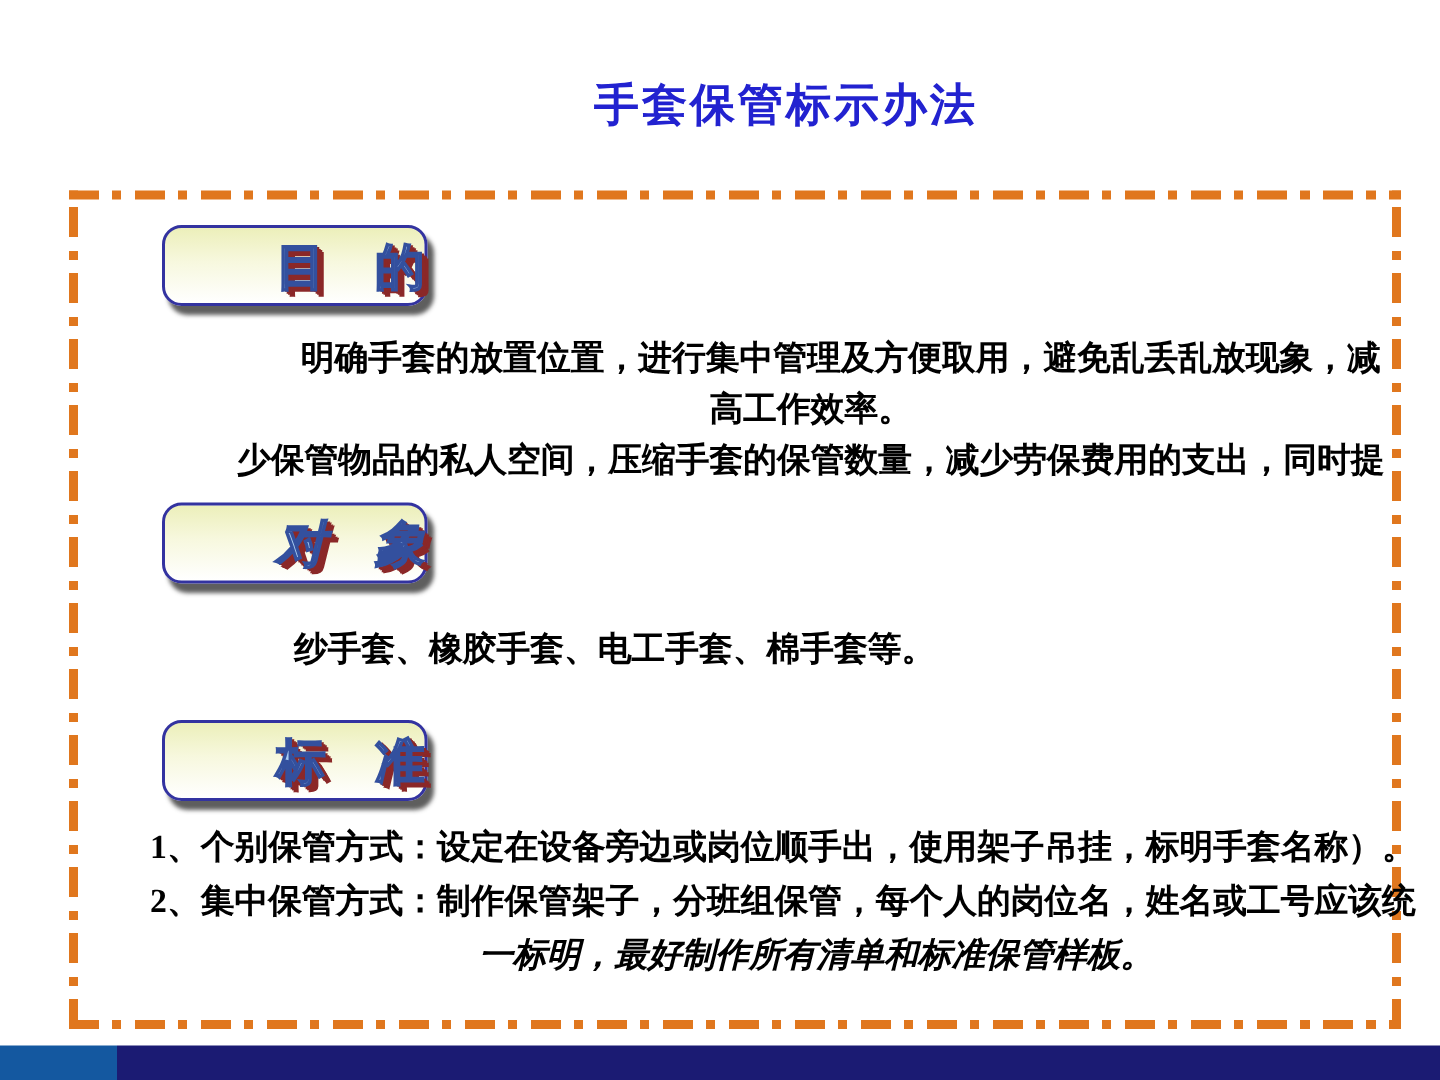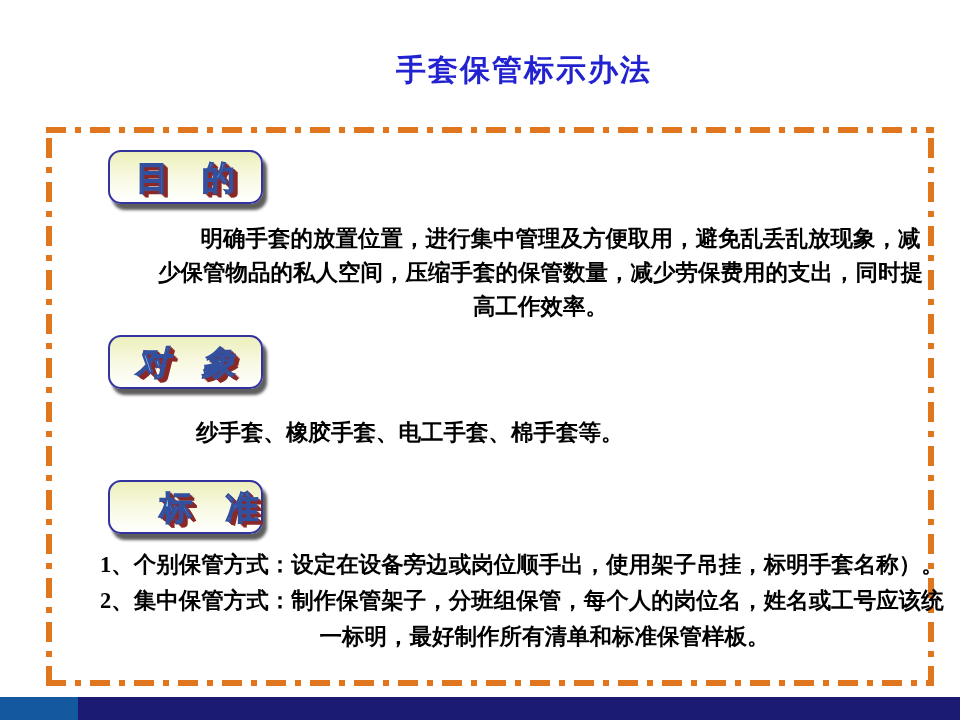--- a/index.html
+++ b/index.html
@@ -48,30 +48,30 @@
       #e0771e 0 20px, transparent 20px 29px,
       #e0771e 29px 35px, transparent 35px 44px);
   }
   .dash-v.left { left: 0; }
   .dash-v.right { right: 0; }
 
   
   .badge {
     position: absolute;
     left: 108px;
-    width: 155px;
+    width: 177px;
     height: 54px;
     box-sizing: border-box;
     border: 2px solid #3333a0;
     border-radius: 13px;
     background: linear-gradient(180deg, #ecefba 0%, #f7f8de 45%, #ffffff 100%);
     box-shadow: 4px 6px 3px rgba(66, 66, 66, 0.85);
     display: flex;
     align-items: center;
-    justify-content: center;
+    justify-content: flex-end;
   }
   .badge.b1 { top: 150px; }
   .badge.b2 { top: 335px; font-style: italic; }
   .badge.b3 { top: 480px; padding-left: 47px; }
   .wordart {
     font-family: "Liberation Sans", sans-serif;
     font-size: 33px;
     font-weight: bold;
     line-height: 1;
     color: #a9ccf0;
@@ -90,21 +90,21 @@
     color: #000000;
     font-weight: bold;
     font-size: 22.5px;
     line-height: 34px;
   }
   .bodyblock .line { white-space: nowrap; text-align: center; }
   .p1 { left: 158px; top: 222px; }
   .p1 .line.indent { padding-left: 40px; }
   .p2 { left: 196px; top: 416px; font-family: Liberation Serif, serif; }
   .p3 { left: 100px; top: 547px; line-height: 36px; }
-  .p3 .line.hang { padding-left: 45px; }
+  .p3 .line.hang { padding-left: 45px; font-style: italic; }
 
   
   .footer-accent {
     position: absolute;
     left: 0; bottom: 0;
     width: 78px; height: 23px;
     background: #1458a0;
   }
   .footer-bar {
     position: absolute;
@@ -125,22 +125,22 @@
     <div class="dash-h bottom"></div>
     <div class="dash-v left"></div>
     <div class="dash-v right"></div>
   </div>
 
   <div class="badge b1">
     <span class="wordart">目　的</span>
   </div>
   <div class="bodyblock p1">
     <div class="line indent">明确手套的放置位置，进行集中管理及方便取用，避免乱丢乱放现象，减</div>
+    <div class="line">高工作效率。</div>
     <div class="line">少保管物品的私人空间，压缩手套的保管数量，减少劳保费用的支出，同时提</div>
-    <div class="line">高工作效率。</div>
   </div>
 
   <div class="badge b2">
     <span class="wordart">对　象</span>
   </div>
   <div class="bodyblock p2">
     <div class="line">纱手套、橡胶手套、电工手套、棉手套等。</div>
   </div>
 
   <div class="badge b3">

